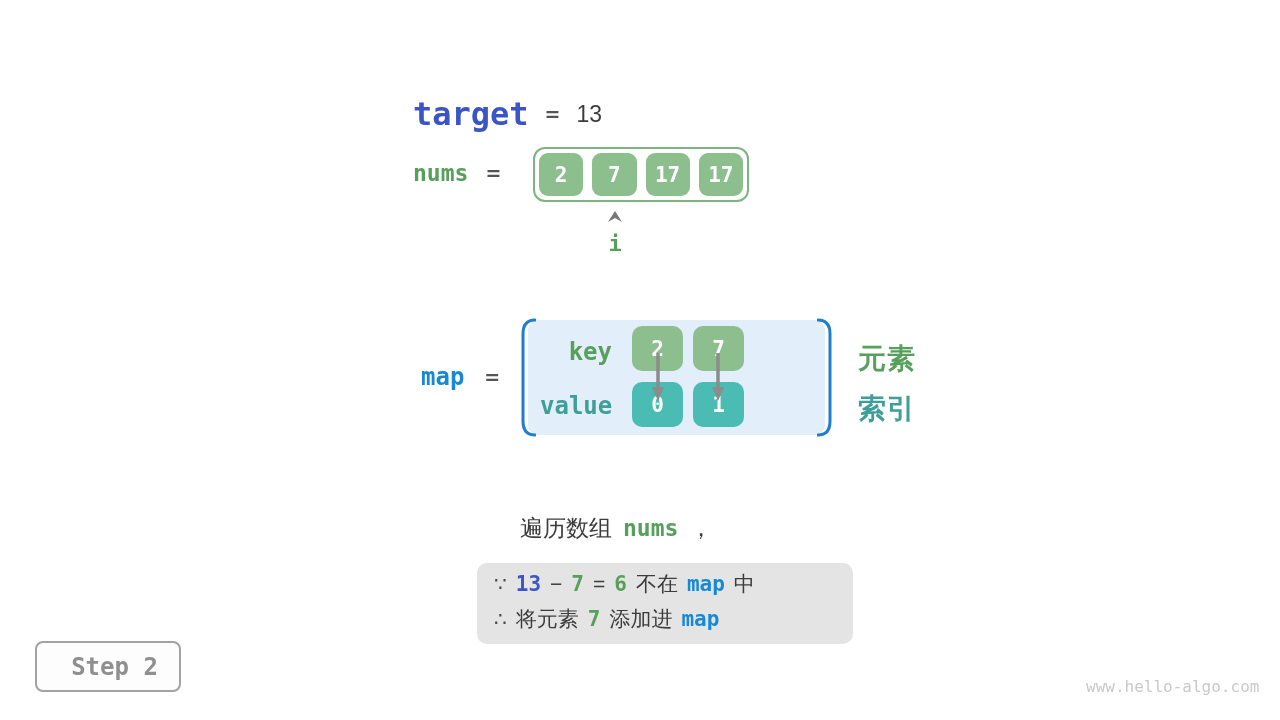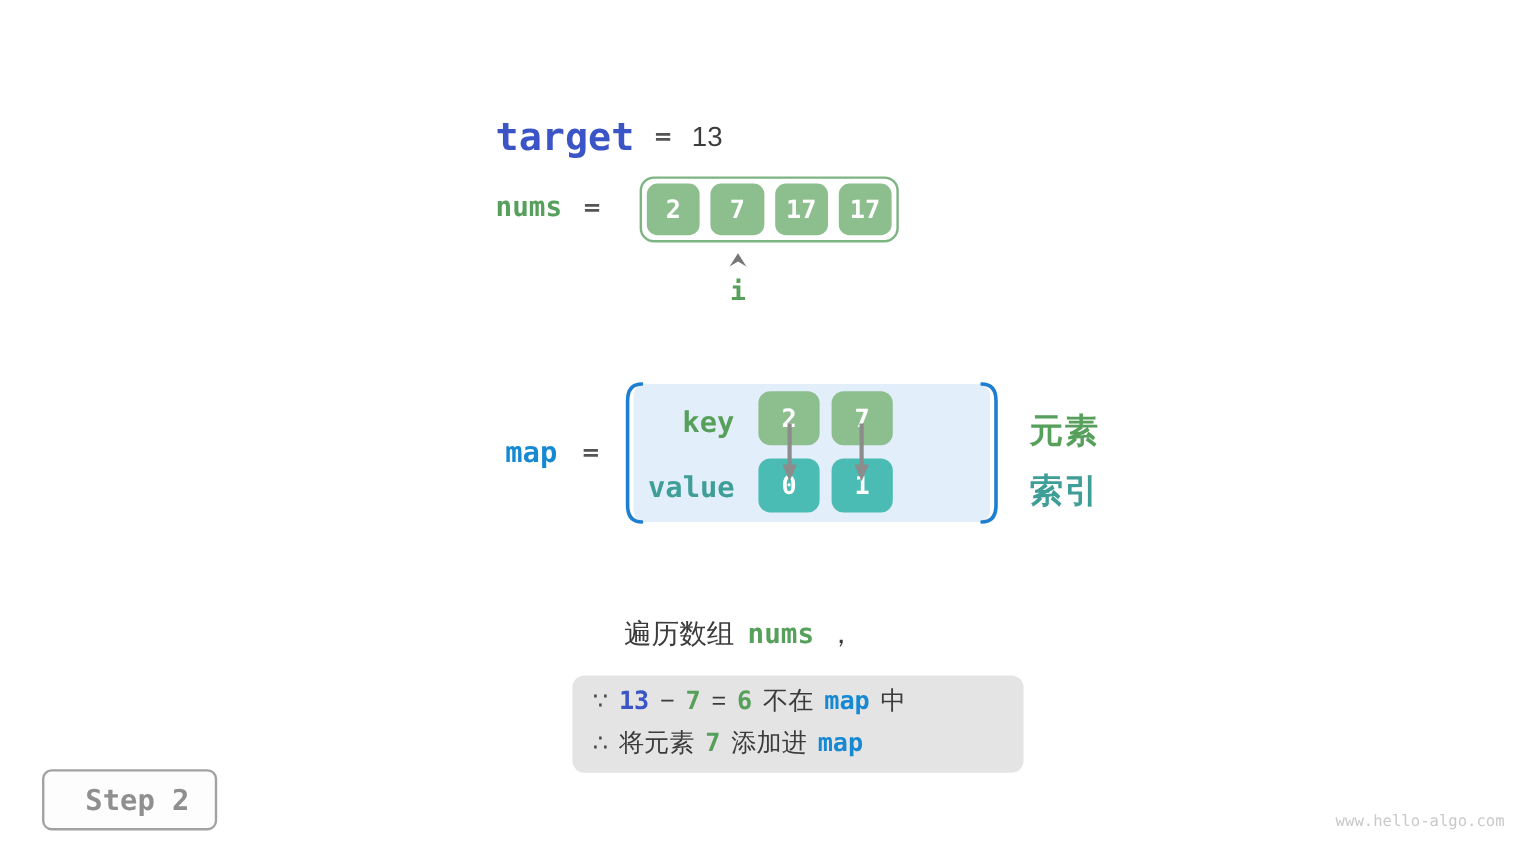--- a/index.html
+++ b/index.html
@@ -89,22 +89,22 @@
     position: absolute; left: 35px; top: 641px; width: 146px; height: 51px;
     border: 2px solid var(--step-border); border-radius: 8px; background: #fdfdfd;
     display: flex; align-items: center; justify-content: center;
     font-family: "DejaVu Sans Mono", monospace; font-weight: bold; font-size: 24px; color: var(--step-text);
     cursor: default;
     padding-left: 13px;
   }
 
   
   .watermark {
-    position: absolute; left: 1113px; top: 677px;
-    font-family: "DejaVu Sans Mono", monospace; font-size: 13px; color: var(--watermark);
+    position: absolute; left: 1086px; top: 677px;
+    font-family: "DejaVu Sans Mono", monospace; font-size: 16px; color: var(--watermark);
   }
 </style>
 </head>
 <body>
 
 <div class="canvas">
 
   <div class="target-row">
     <span class="code royal var">target</span>
     <span class="eq">=</span>

